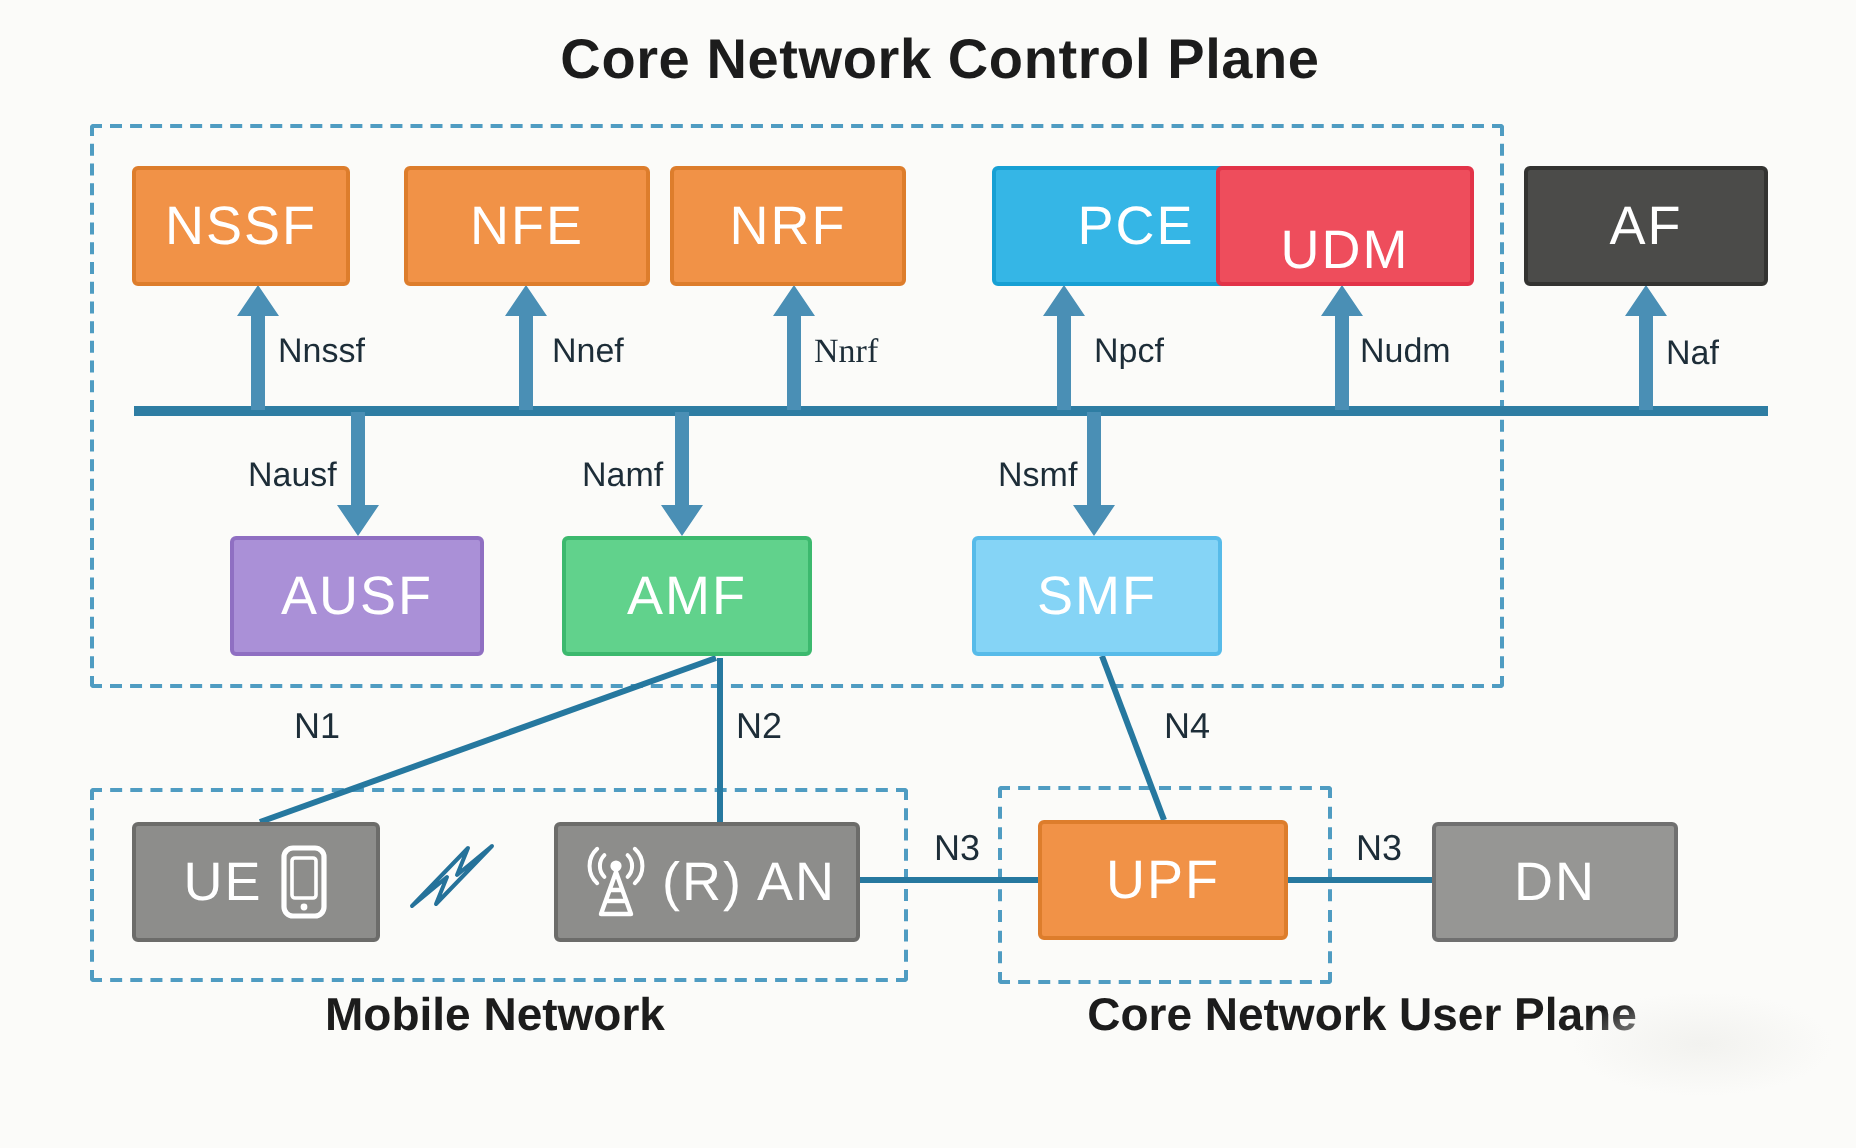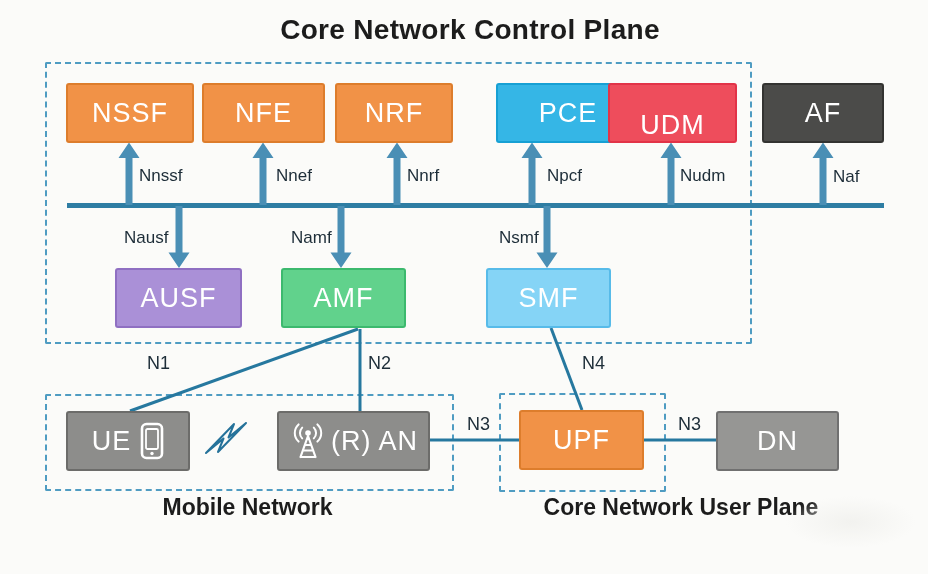--- a/index.html
+++ b/index.html
@@ -77,21 +77,21 @@
 
   <line x1="358" y1="329" x2="130" y2="411" stroke="#26789f" stroke-width="3"></line>
   <line x1="360" y1="329" x2="360" y2="411" stroke="#26789f" stroke-width="3"></line>
   <line x1="551" y1="328" x2="582" y2="410" stroke="#26789f" stroke-width="3"></line>
   <line x1="430" y1="440" x2="519" y2="440" stroke="#26789f" stroke-width="3"></line>
   <line x1="644" y1="440" x2="716" y2="440" stroke="#26789f" stroke-width="3"></line>
 
   <polygon points="206,453 234,424 228.5,437.5 246,423 218,452 223.5,438.5" fill="none" stroke="#25729a" stroke-width="2" stroke-linejoin="round"></polygon>
 </svg>
 
-<div class="abs node c-orange" style="left:66px;top:83px;width:128px;height:60px;">
+<div class="abs node c-orange" style="left:66px;top:83px;width:109px;height:60px;">
   <span>NSSF</span>
 </div>
 <div class="abs node c-orange" style="left:202px;top:83px;width:123px;height:60px;">
   <span>NFE</span>
 </div>
 <div class="abs node c-orange" style="left:335px;top:83px;width:118px;height:60px;">
   <span>NRF</span>
 </div>
 <div class="abs node c-cyan" style="left:496px;top:83px;width:131px;height:60px;padding-left:13px;">
   <span>PCE</span>
@@ -134,21 +134,21 @@
 </div>
 <div class="abs node c-orange" style="left:519px;top:410px;width:125px;height:60px;">
   <span>UPF</span>
 </div>
 <div class="abs node c-gray2" style="left:716px;top:411px;width:123px;height:60px;">
   <span>DN</span>
 </div>
 
 <span class="abs iface" style="left:139px;top:166px;">Nnssf</span>
 <span class="abs iface" style="left:276px;top:166px;">Nnef</span>
-<span class="abs iface" style="left:407px;top:166px;">Nnrf</span>
+<span class="abs iface" style="left:407px;top:166px;font-family:Liberation Serif, serif;">Nnrf</span>
 <span class="abs iface" style="left:547px;top:166px;">Npcf</span>
 <span class="abs iface" style="left:680px;top:166px;">Nudm</span>
 <span class="abs iface" style="left:833px;top:167px;">Naf</span>
 <span class="abs iface" style="left:124px;top:228px;">Nausf</span>
 <span class="abs iface" style="left:291px;top:228px;">Namf</span>
 <span class="abs iface" style="left:499px;top:228px;">Nsmf</span>
 
 <span class="abs refpt" style="left:147px;top:353px;">N1</span>
 <span class="abs refpt" style="left:368px;top:353px;">N2</span>
 <span class="abs refpt" style="left:582px;top:353px;">N4</span>

